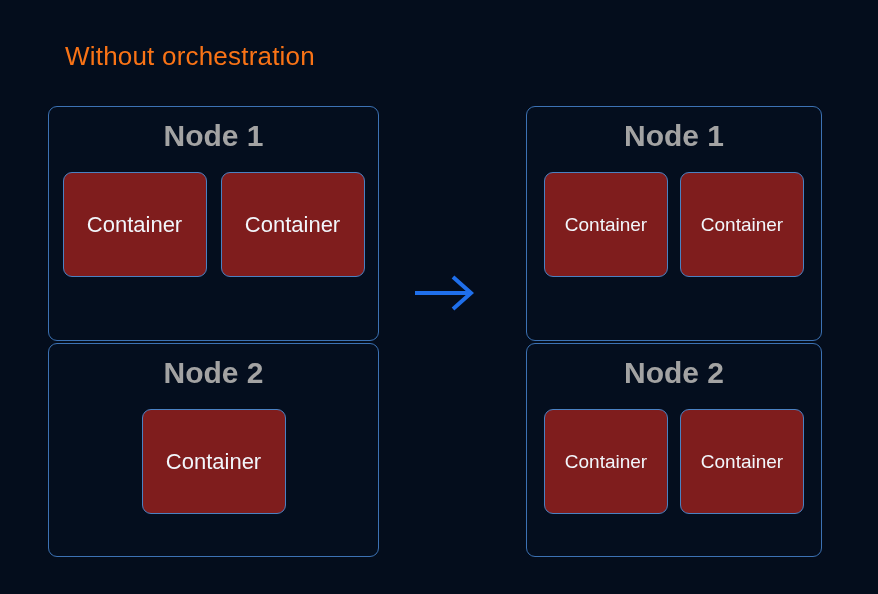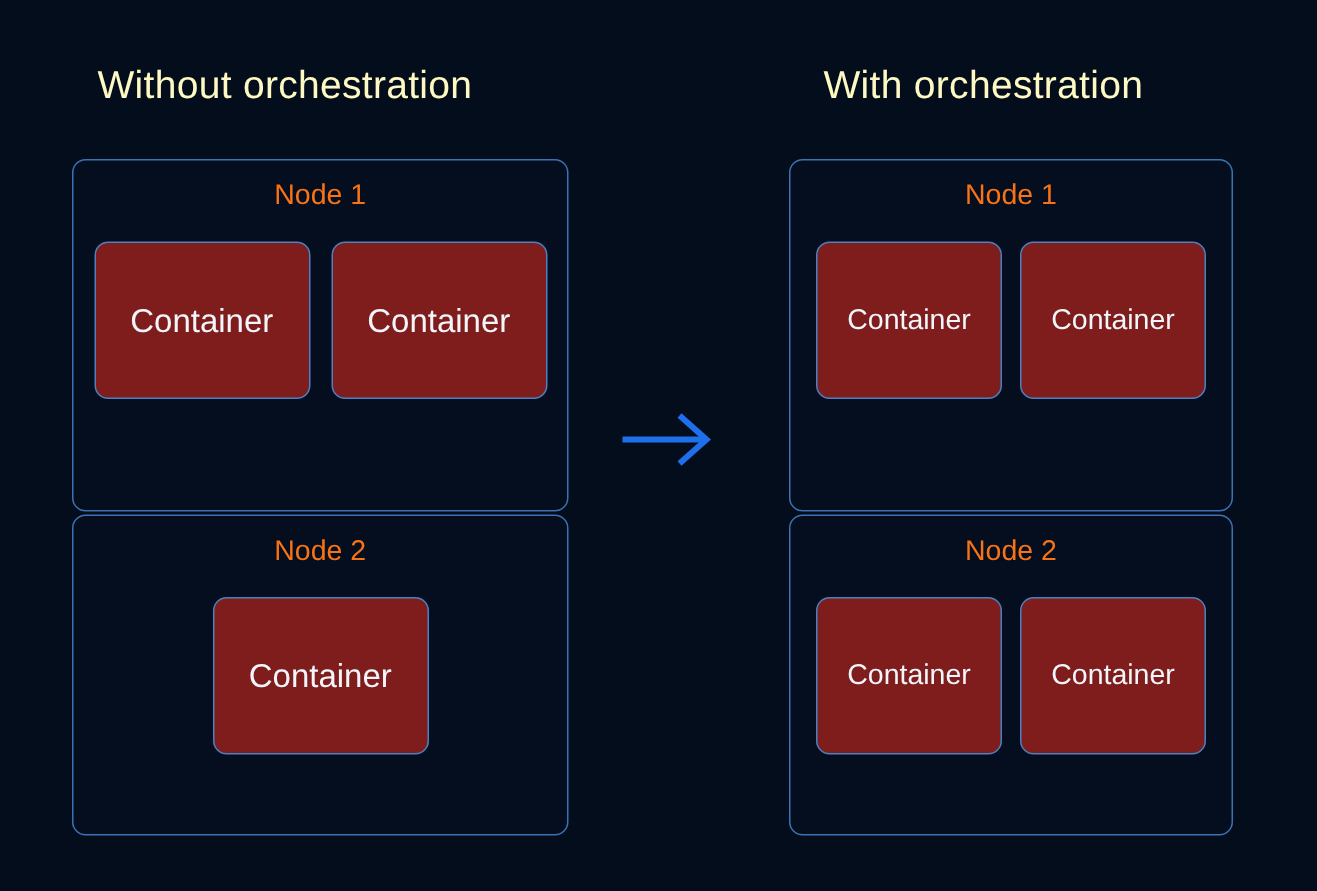--- a/index.html
+++ b/index.html
@@ -21,21 +21,21 @@
     position: absolute;
     left: 0;
     top: 0;
     width: 878px;
     height: 594px;
   }
 
   
   .col-title {
     position: absolute;
-    color: #fef9c3;
+    color: #f97316;
     font-size: 26px;
     font-weight: 400;
     letter-spacing: 0.2px;
     white-space: nowrap;
   }
   #title-left  { left: 65px;  top: 41px; }
   #title-right { left: 549px; top: 41px; }
 
   
   .panel {
@@ -57,23 +57,23 @@
     flex-direction: column;
     align-items: center;
     position: relative;
   }
   .node-left  { height: 235px; padding-top: 14px; }
   .node-left.node-2 { height: 214px; }
   .node-right { height: 235px; padding-top: 14px; }
   .node-right.node-2 { height: 214px; }
 
   .node-title {
-    color: #f97316;
-    font-size: 19px;
-    font-weight: 400;
+    color: #a3a3a3;
+    font-size: 30px;
+    font-weight: 700;
     line-height: 1;
     margin: 0 0 0 0;
     white-space: nowrap;
   }
 
   
   .containers {
     display: flex;
     justify-content: center;
     width: 100%;
@@ -135,21 +135,20 @@
     height: 42px;
   }
 </style>
 </head>
 <body>
 
 <div id="stage">
 
   <div id="title-left" class="col-title">Without orchestration</div>
 
-  <div id="title-right" class="col-title">With orchestration</div>
 
   <div id="panel-left" class="panel">
 
     <div class="node node-left node-1">
       <div class="node-title">Node 1</div>
       <div class="containers left-row">
         <div class="container-box cbox-left">Container</div>
         <div class="container-box cbox-left">Container</div>
       </div>
       <div class="status status-idle" style="position:absolute; left:67px; top:194px;">Idle</div>

